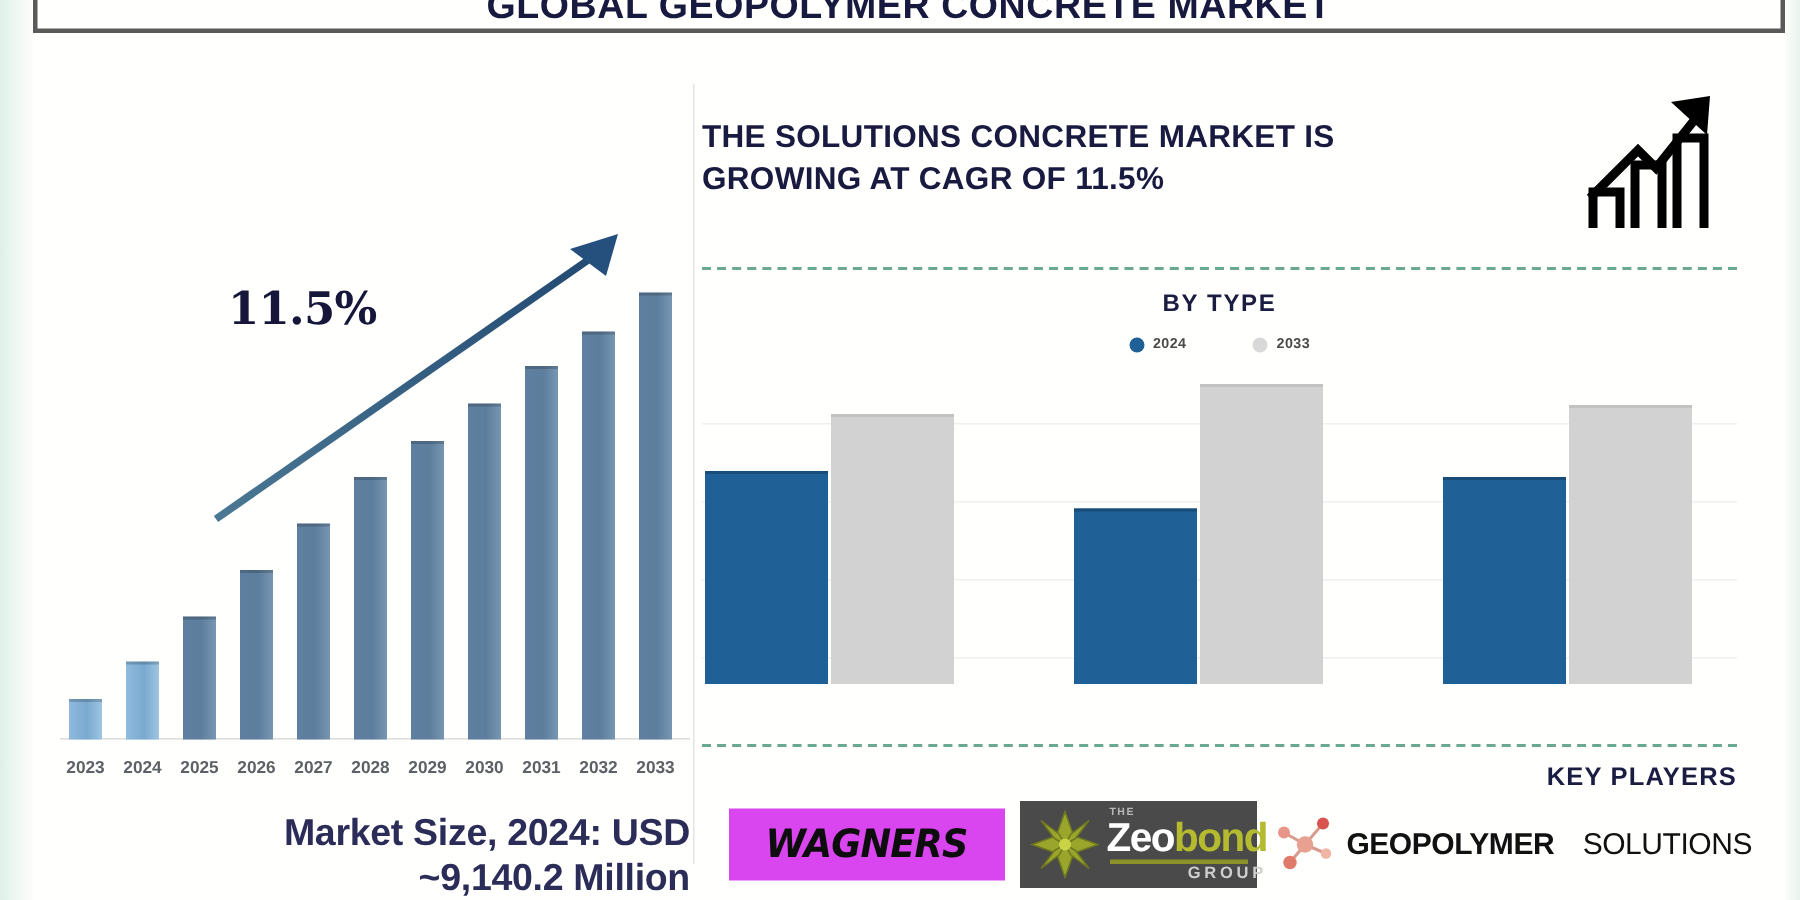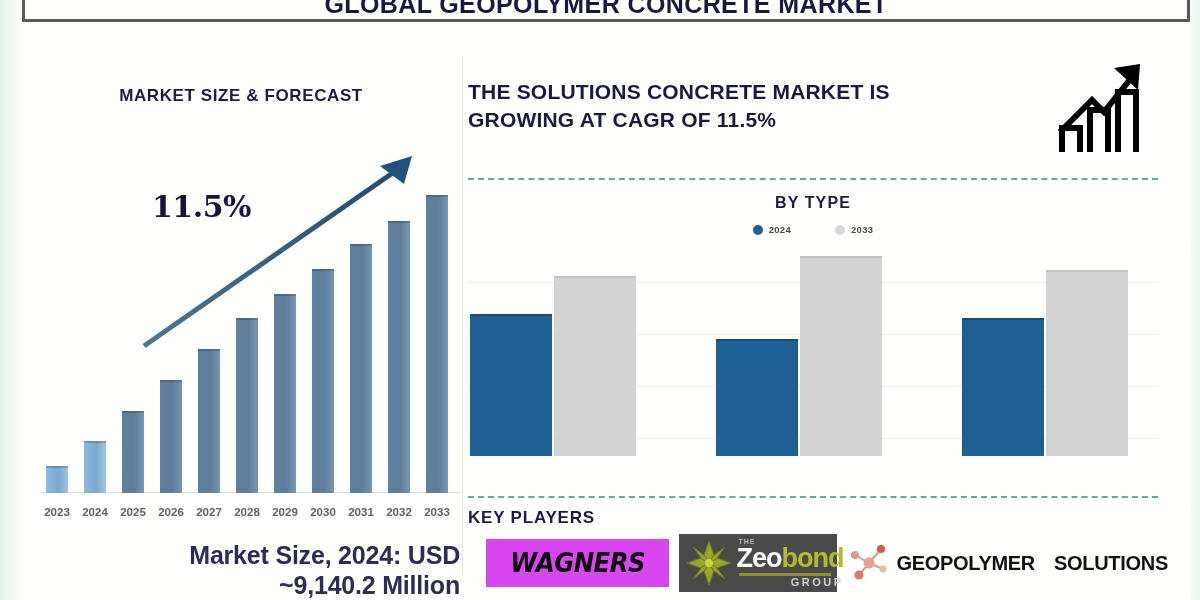--- a/index.html
+++ b/index.html
@@ -135,21 +135,21 @@
   .bt-bar.grey { background: #d2d2d2; border-top: 2px solid #c2c2c2; }
 
   .bt-labels { position: absolute; top: 404px; left: 0; width: 690px; height: 20px; }
   .bt-label {
     position: absolute; text-align: center; font-size: 12.5px; font-weight: bold;
     color: #17182e; letter-spacing: .3px;
   }
 
   
   .kp-title {
-    position: absolute; top: 452px; left: 0; width: 690px; text-align: left;
+    position: absolute; top: 452px; left: 0; width: 690px; text-align: right;
     font-size: 17px; font-weight: bold; color: #1b1c42; letter-spacing: .8px;
   }
   .kp-row {
     position: absolute; top: 478px; left: 0; width: 700px;
     display: flex; align-items: center; justify-content: flex-start; gap: 10px;
     padding-left: 18px;
   }
 
   
   .logo-wagners {
@@ -173,37 +173,36 @@
   .zb-name { font-size: 27px; font-weight: bold; letter-spacing: -1px; }
   .zb-name .zeo { color: #ffffff; }
   .zb-name .bond { color: #b5bb2e; }
   .zb-rule { height: 3px; background: #8d932a; margin: 1px 0 1px 2px; width: 92px; }
   .zb-group { font-size: 11px; color: #cfcfcf; font-weight: bold; letter-spacing: 2.5px; align-self: flex-end; }
   
   .logo-geo { display: flex; align-items: center; gap: 6px; }
   .geo-mark { width: 44px; height: 44px; flex: 0 0 44px; }
   .geo-text { font-size: 20px; color: #111; letter-spacing: -.3px; white-space: nowrap; }
   .geo-text b { font-weight: bold; }
-  .geo-text i { font-style: normal; font-weight: 700; margin-left: 19px; }
+  .geo-text i { font-style: normal; font-weight: 400; margin-left: 19px; }
 </style>
 </head>
 <body>
 
 <div id="page">
 
   <div class="mint-wash"></div>
   <div class="mint-wash-r"></div>
 
   <div class="title-box">
     <div class="title-text">GLOBAL GEOPOLYMER CONCRETE MARKET</div>
   </div>
 
   <div class="left-panel">
 
-    <div class="lp-heading">MARKET SIZE &amp; FORECAST</div>
 
     <div class="cagr-big">11.5%</div>
 
     <svg class="arrow-svg" width="320" height="215" viewBox="0 0 320 215">
       <defs>
         <linearGradient id="argrad" x1="0" y1="1" x2="1" y2="0">
           <stop offset="0%" stop-color="#4b7894"></stop>
           <stop offset="100%" stop-color="#234a72"></stop>
         </linearGradient>
       </defs>

